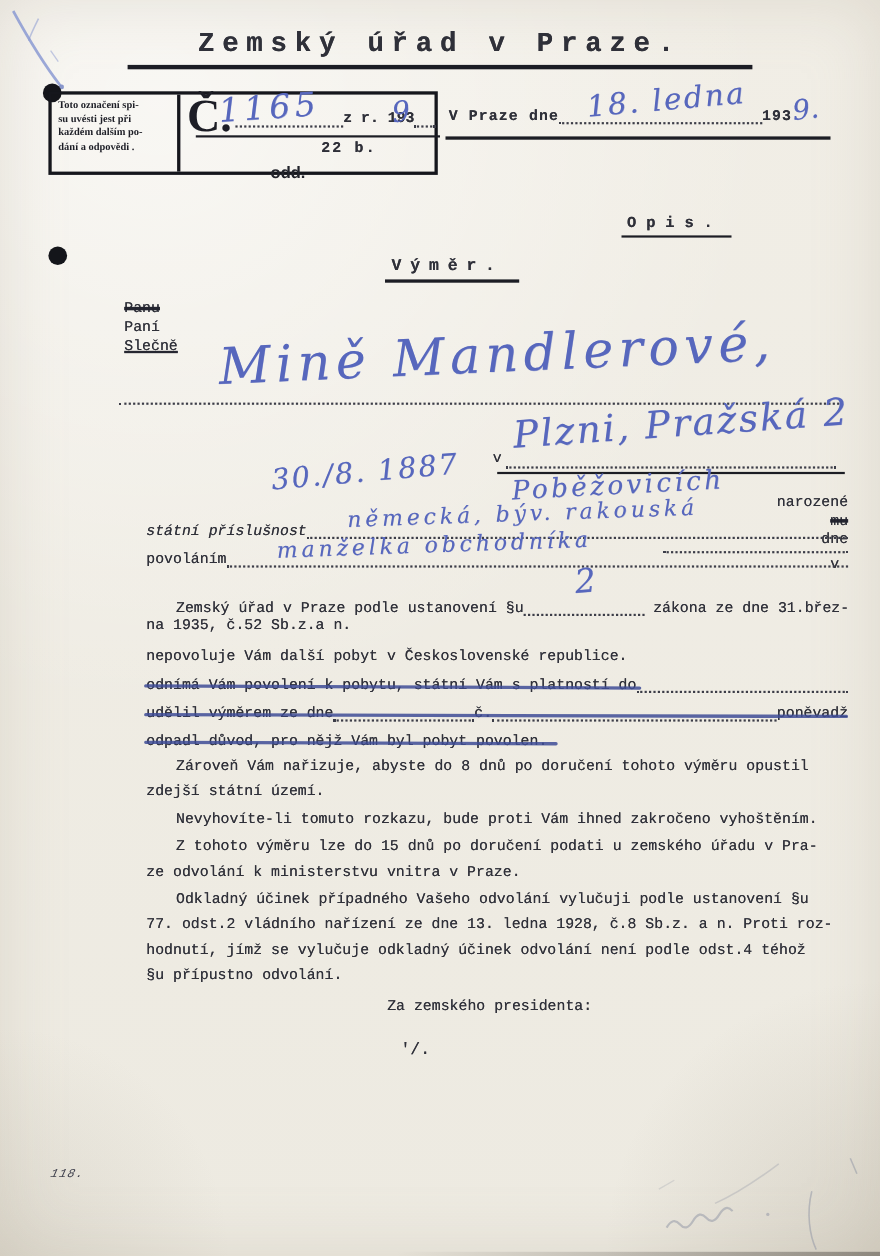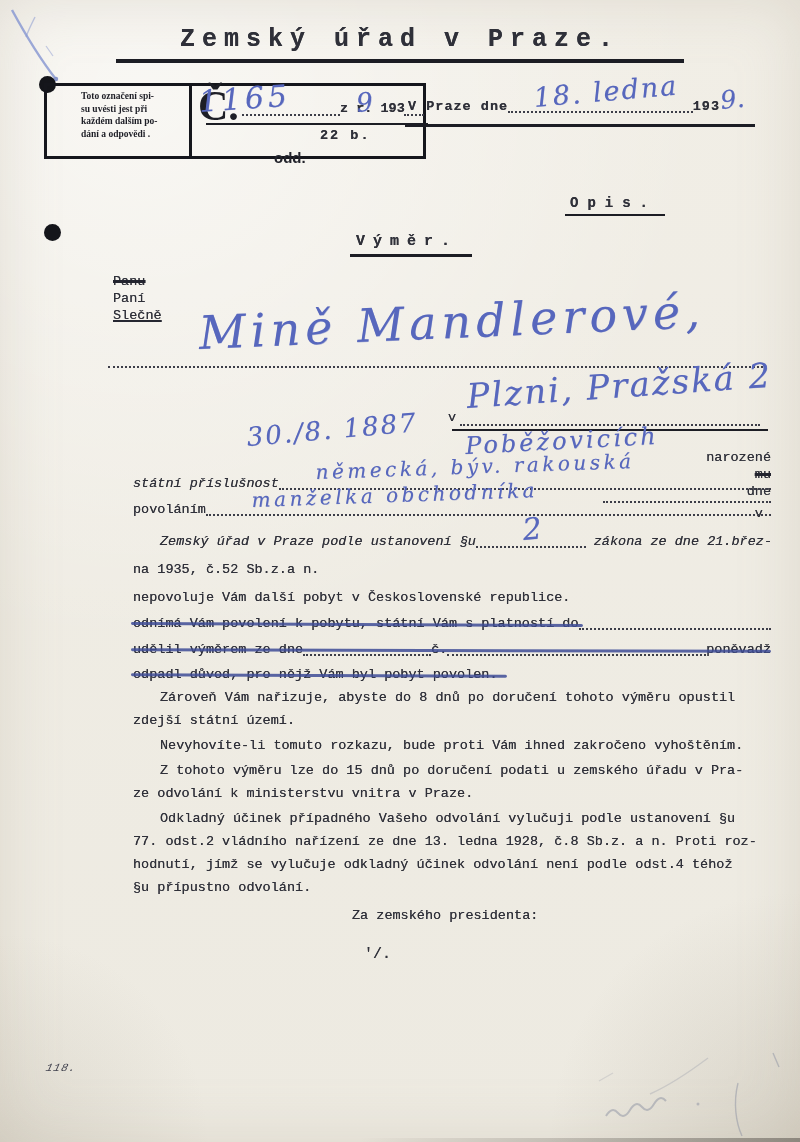--- a/index.html
+++ b/index.html
@@ -27,21 +27,21 @@
   .dotline { position:absolute; height:0; border-bottom:2px dotted #3c3d48; }
   .rule { position:absolute; background:#1c1d24; }
   .flexline { position:absolute; display:flex; align-items:flex-end; }
   .flexline > span { display:block; }
   .flexline .dots { height:0; border-bottom:2px dotted #3c3d48; margin-bottom:3px; }
   .grow { flex:1 1 auto; }
   .strike-pen { position:absolute; height:2.5px; background:rgba(62,76,150,0.85); border-radius:2px; }
   .panu-struck { text-decoration:line-through; text-decoration-thickness:2.5px; text-decoration-color:rgba(32,33,44,0.9); }
   .slecne-struck { text-decoration:underline; text-decoration-thickness:2px; text-underline-offset:1px; text-decoration-color:rgba(32,33,44,0.85); }
   .hole { position:absolute; width:17px; height:17px; border-radius:50%; background:#14151a; }
-  .stampbox { position:absolute; left:44px; top:83px; width:348px; height:70px; border:3px solid #15161c; display:flex;padding-left:28px; }
+  .stampbox { position:absolute; left:44px; top:83px; width:348px; height:70px; border:3px solid #15161c; display:flex; }
   .stampnote { width:104px; border-right:3px solid #15161c; padding:4px 4px 0 6px;
     font-family:"Liberation Serif", serif; font-weight:bold; font-size:9.5px; line-height:1.32; color:#1d1e26; }
   .stampright { position:relative; flex:1; }
   .pgnum { position:absolute; left:46px; top:1062px; font-size:11px; font-style:italic;
     color:#41424e; transform:skewX(-14deg); letter-spacing:1px; }
 </style>
 </head>
 <body>
 
 <div class="page">
@@ -122,24 +122,24 @@
     <span class="dots grow"></span>
   </div>
   <div class="hand" style="left:316px;top:460px;font-size:20px;letter-spacing:3.5px;transform:rotate(-2deg);">německá, býv. rakouská</div>
 
   <div class="flexline" style="left:133px;top:502px;width:638px;">
     <span class="typed" style="position:static;">povoláním</span>
     <span class="dots grow"></span>
   </div>
   <div class="hand" style="left:252px;top:488px;font-size:20px;letter-spacing:3.5px;transform:rotate(-2deg);">manželka obchodníka</div>
 
-  <div class="flexline" style="left:160px;top:534px;width:612px;font-style:italic;">
+  <div class="flexline" style="left:160px;top:546px;width:612px;">
     <span class="typed" style="position:static;">Zemský úřad v Praze podle ustanovení §u</span>
     <span class="dots grow"></span>
-    <span class="typed" style="position:static;"> zákona ze dne 21.břez-</span>
+    <span class="typed" style="position:static;"> zákona ze dne 31.břez-</span>
   </div>
   <div class="hand" style="left:524px;top:512px;font-size:30px;transform:rotate(-5deg);">2</div>
   <div class="typed" style="left:133px;top:562px;">na 1935, č.52 Sb.z.a n.</div>
 
   <div class="typed" style="left:133px;top:590px;">nepovoluje Vám další pobyt v Československé republice.</div>
 
   <div class="flexline" style="left:133px;top:616px;width:638px;">
     <span class="typed" style="position:static;">odnímá Vám povolení k pobytu, státní Vám s platností do</span>
     <span class="dots grow"></span>
   </div>

